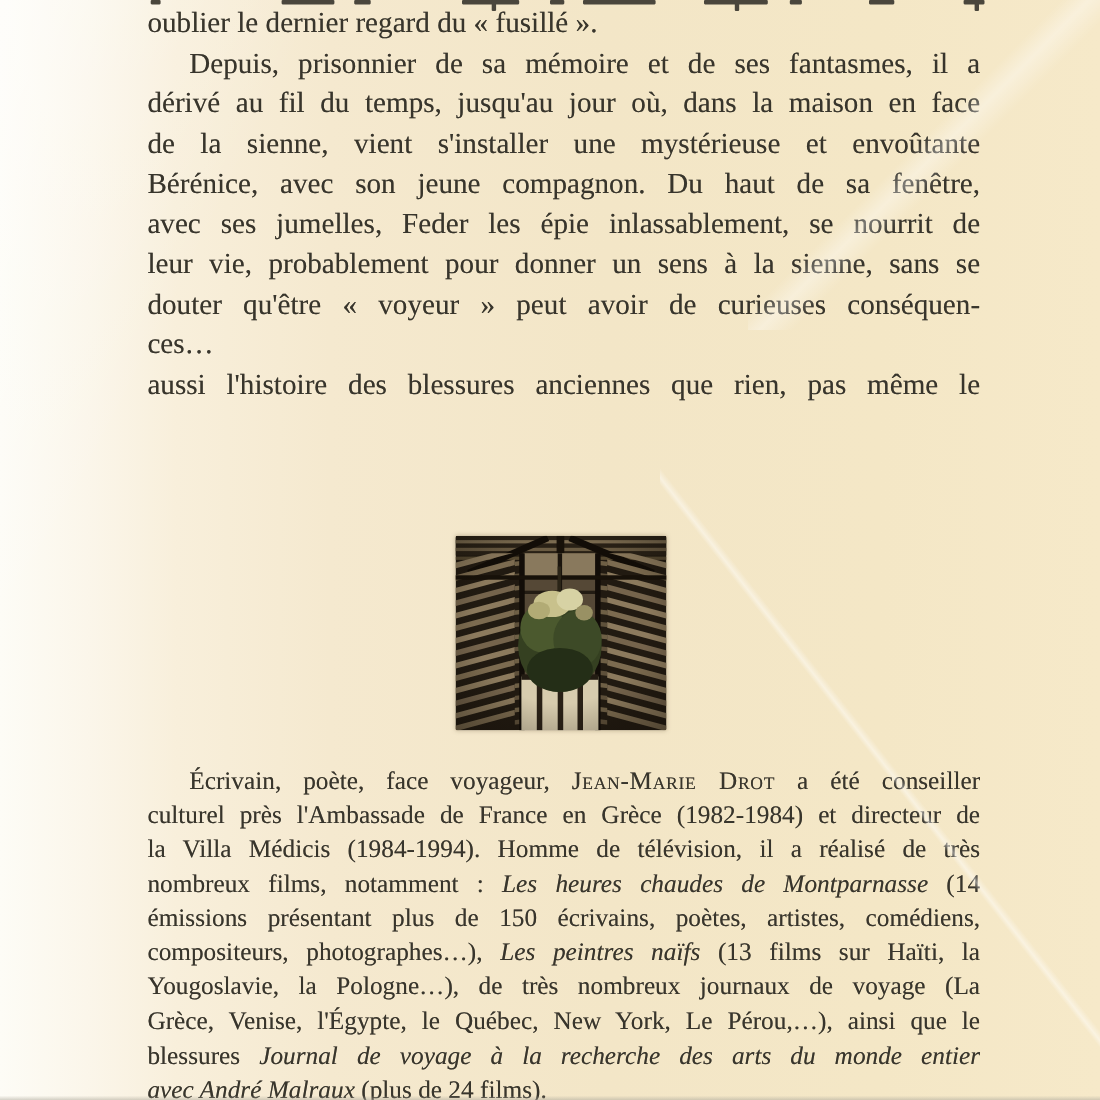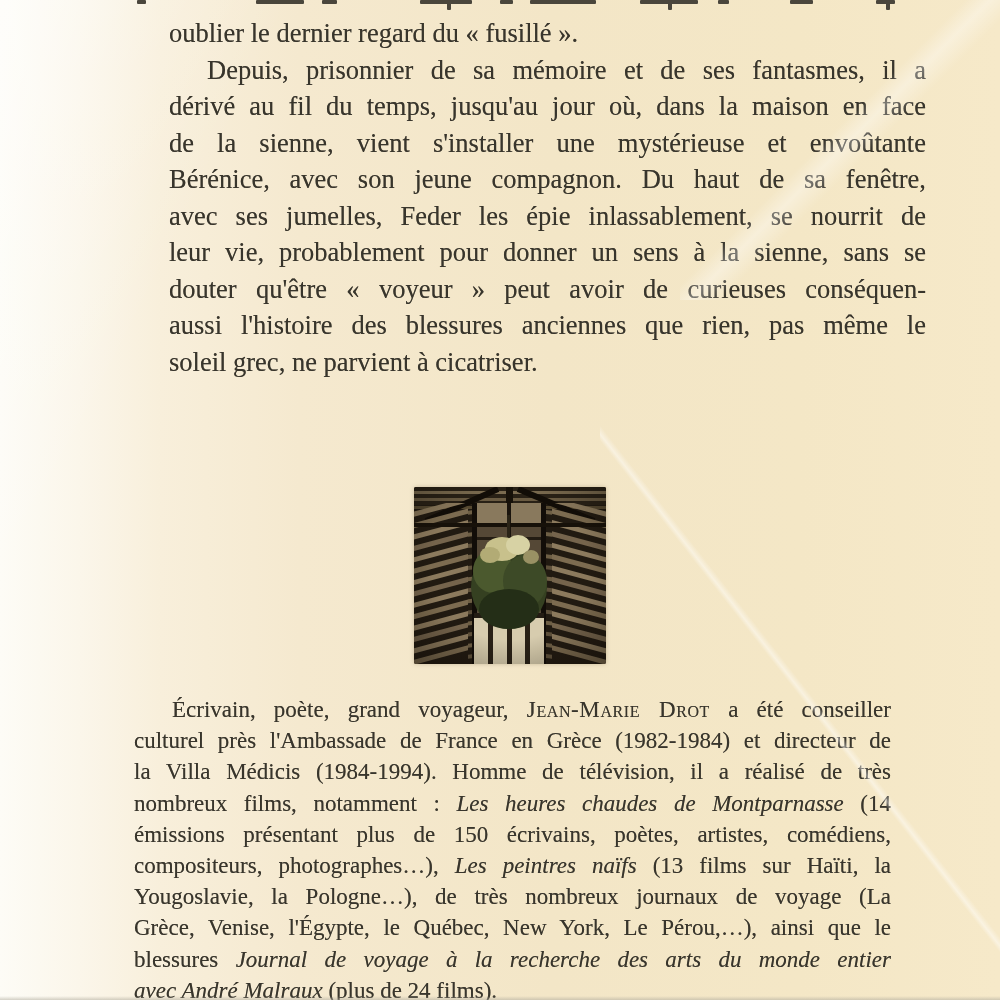--- a/index.html
+++ b/index.html
@@ -16,22 +16,22 @@
   .crease1{position:absolute;left:600px;top:380px;width:400px;height:620px;pointer-events:none;
     background:linear-gradient(52deg, rgba(255,255,255,0) 49.4%, rgba(255,255,255,0.45) 50%, rgba(255,255,255,0) 50.8%);}
   .crease2{position:absolute;right:0;top:0;width:320px;height:300px;pointer-events:none;
     background:linear-gradient(135deg, rgba(255,255,255,0) 46%, rgba(255,255,255,0.35) 50%, rgba(255,255,255,0) 55%);}
   .bottom-edge{position:absolute;left:0;bottom:0;width:100%;height:4px;
     background:linear-gradient(180deg, rgba(190,186,172,0) 0%, rgba(176,172,158,0.55) 100%);}
   
   .cutline{position:absolute;left:134px;top:0;width:760px;height:11px;overflow:visible;}
   .cutline span{position:absolute;top:0;height:4px;background:#4a463c;border-radius:1px;filter:blur(0.6px);}
   
-  .synopsis{position:absolute;left:134px;top:15px;width:757px;
-    font-size:26.5px;line-height:36.5px;filter:blur(0.35px);text-shadow:0 0 0.6px rgba(56,53,44,0.55);margin-left:35px;}
+  .synopsis{position:absolute;left:134px;top:2px;width:757px;
+    font-size:26.5px;line-height:36.5px;filter:blur(0.35px);text-shadow:0 0 0.6px rgba(56,53,44,0.55);}
   .line{text-align:justify;text-align-last:justify;height:36.5px;overflow:hidden;}
   .line.end{text-align-last:left;}
   .ind{text-indent:38px;}
   
   .bio{position:absolute;left:134px;top:694px;width:757px;
     font-size:23px;line-height:31.2px;filter:blur(0.35px);text-shadow:0 0 0.6px rgba(56,53,44,0.55);}
   .bio .line{height:31.2px;}
   .sc{font-variant:small-caps;letter-spacing:0.6px;}
   .it{font-style:italic;}
   
@@ -65,24 +65,24 @@
       <div class="line end">oublier le dernier regard du « fusillé ».</div>
     </div>
     <div>
       <div class="line ind">Depuis, prisonnier de sa mémoire et de ses fantasmes, il a</div>
       <div class="line">dérivé au fil du temps, jusqu'au jour où, dans la maison en face</div>
       <div class="line">de la sienne, vient s'installer une mystérieuse et envoûtante</div>
       <div class="line">Bérénice, avec son jeune compagnon. Du haut de sa fenêtre,</div>
       <div class="line">avec ses jumelles, Feder les épie inlassablement, se nourrit de</div>
       <div class="line">leur vie, probablement pour donner un sens à la sienne, sans se</div>
       <div class="line">douter qu'être « voyeur » peut avoir de curieuses conséquen-</div>
+      <div class="line end">ces…</div>
     </div>
     <div>
       <div class="line">aussi l'histoire des blessures anciennes que rien, pas même le</div>
-      <div class="line end">soleil grec, ne parvient à cicatriser.</div>
     </div>
   </div>
 
   <figure class="photo">
     <svg width="192" height="177" viewBox="0 0 192 177" xmlns="http://www.w3.org/2000/svg">
       <defs>
         <clipPath id="pL">
             <rect x="0" y="16" width="54" height="161"></rect>
           </clipPath>
         <clipPath id="pLC">
@@ -211,21 +211,21 @@
         <ellipse cx="88" cy="62" rx="17" ry="12" fill="#c9c188"></ellipse>
         <ellipse cx="104" cy="58" rx="12" ry="10" fill="#d8d2a0"></ellipse>
         <ellipse cx="76" cy="68" rx="10" ry="8" fill="#b3ab71"></ellipse>
         <ellipse cx="117" cy="70" rx="8" ry="7" fill="#9a9160"></ellipse>
       </g>
       <rect x="0" y="0" width="192" height="177" fill="url(#vg)"></rect>
     </svg>
   </figure>
 
   <div class="bio">
-    <div class="line ind"><span>Écrivain, poète, grand voyageur, </span><span class="sc">Jean-Marie Drot</span><span> a été conseiller</span></div>
+    <div class="line ind"><span>Écrivain, poète, face voyageur, </span><span class="sc">Jean-Marie Drot</span><span> a été conseiller</span></div>
     <div class="line"><span>culturel près l'Ambassade de France en Grèce (1982-1984) et directeur de</span></div>
     <div class="line"><span>la Villa Médicis (1984-1994). Homme de télévision, il a réalisé de très</span></div>
     <div class="line"><span>nombreux films, notamment : </span><span class="it">Les heures chaudes de Montparnasse</span><span> (14</span></div>
     <div class="line"><span>émissions présentant plus de 150 écrivains, poètes, artistes, comédiens,</span></div>
     <div class="line"><span>compositeurs, photographes…), </span><span class="it">Les peintres naïfs</span><span> (13 films sur Haïti, la</span></div>
     <div class="line"><span>Yougoslavie, la Pologne…), de très nombreux journaux de voyage (La</span></div>
     <div class="line"><span>Grèce, Venise, l'Égypte, le Québec, New York, Le Pérou,…), ainsi que le</span></div>
     <div class="line"><span>blessures </span><span class="it">Journal de voyage à la recherche des arts du monde entier</span></div>
     <div class="line end"><span class="it">avec André Malraux</span><span> (plus de 24 films).</span></div>
   </div>

